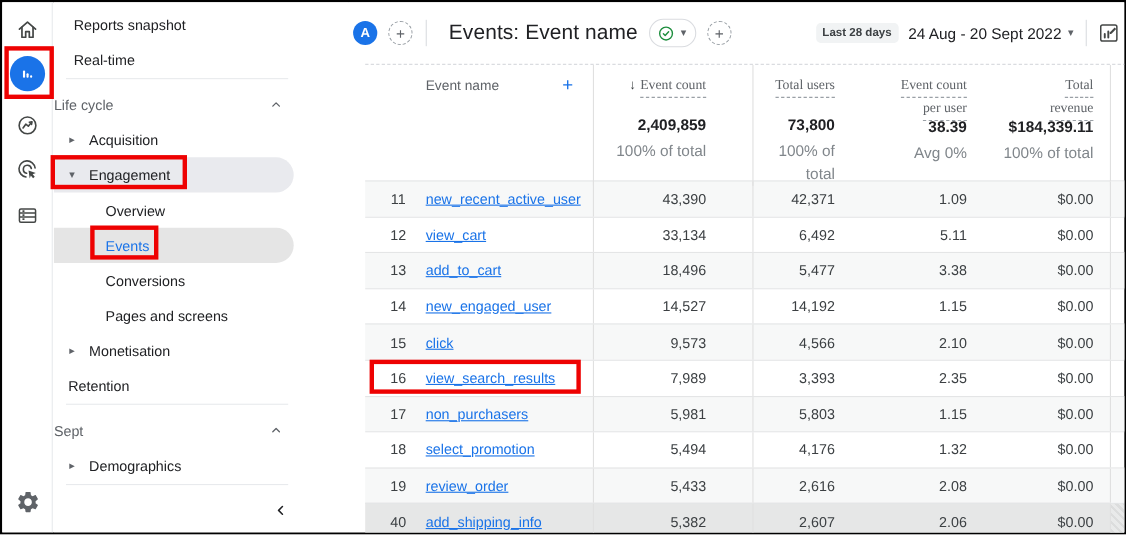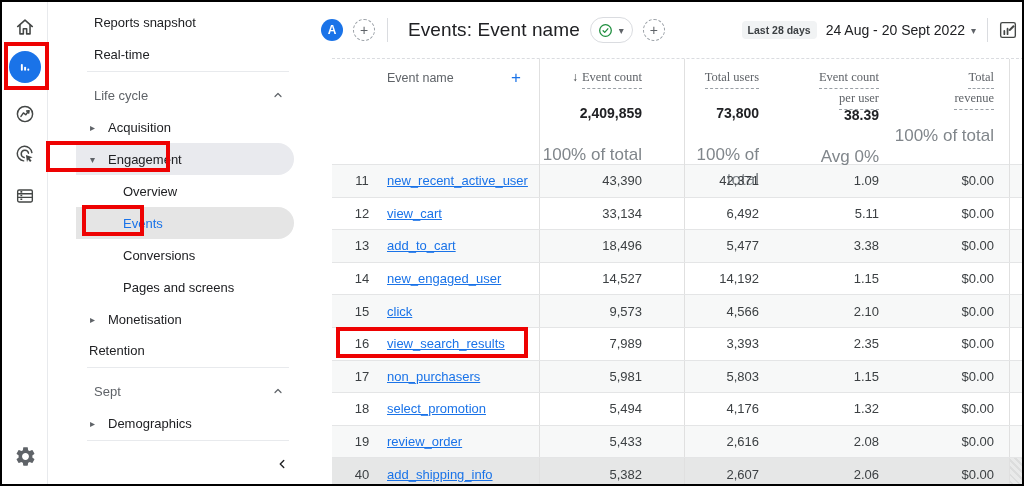--- a/index.html
+++ b/index.html
@@ -6,24 +6,24 @@
   html,body { width:1024px; height:486px; background:#fff; font-family:"Liberation Sans", sans-serif; overflow:hidden; }
   .frame { position:relative; width:1024px; height:486px; border:2px solid #000; background:#fff; overflow:hidden; }
 
   
   .rail { position:absolute; left:0; top:0; width:46px; height:100%; background:#fff; border-right:1px solid #e8eaed; }
   .rail-item { position:absolute; left:0; width:46px; height:32px; display:flex; align-items:center; justify-content:center; cursor:pointer; }
   .rail-item svg { display:block; }
   .reports-circle { width:32px; height:32px; border-radius:50%; background:#1a73e8; display:flex; align-items:center; justify-content:center; }
 
   
-  .sidebar { position:absolute; left:47px; top:0; width:268px; height:100%; background:#fff;margin-left:27px; }
+  .sidebar { position:absolute; left:47px; top:0; width:268px; height:100%; background:#fff; }
   .side-row { position:absolute; left:0; height:32px; display:flex; align-items:center; font-size:13px; color:#202124; cursor:pointer; white-space:nowrap; }
   .side-top { padding-left:18px; font-weight:400; }
-  .side-section { padding-left:18px; color:#5f6368; width:218px; justify-content:space-between; padding-right:10px; }
+  .side-section { color:#5f6368; width:218px; justify-content:space-between; padding-right:10px; }
   .side-parent { padding-left:14px; }
   .side-child { padding-left:47px; }
   .tri { font-size:10px; color:#5f6368; width:18px; display:inline-block; }
   .side-divider { position:absolute; left:11px; width:202px; height:1px; background:#e8eaed; }
   .pill { width:218px; border-radius:0 16px 16px 0; }
   .pill-gray { background:#e9eaee; }
   .pill-blue { background:#e5e5e5; }
   .pill-blue .lbl { color:#1a73e8; font-weight:500; }
   .collapse-btn { position:absolute; left:190px; top:446px; width:32px; height:32px; display:flex; align-items:center; justify-content:center; cursor:pointer; }
 
@@ -49,21 +49,21 @@
   .sliver { border-left:1px solid #e0e0e0; margin-left:-1px; }
   .h-dim { display:flex; align-items:flex-start; }
   .h-dim .dimlbl { font-size:12.5px; color:#5f6368; margin-left:55px; margin-top:3px; }
   .h-plus { margin-left:auto; margin-right:18px; color:#1a73e8; font-size:17px; font-weight:500; cursor:pointer; }
   .h-metric { text-align:right; font-size:12.5px; color:#5f6368; line-height:1.5; }
   .h-metric .u { border-bottom:1px dashed #9aa0a6; padding-bottom:1px; display:inline-block;font-family:Liberation Serif, serif; }
   .sort-arrow { color:#3c4043; margin-right:4px; font-size:12px; }
   .pad-count { padding-right:42px; } .pad-users { padding-right:8px; } .pad-per { padding-right:8px; } .pad-rev { padding-right:16px; }
   .totals { margin-top:14px; }
   .tot-val { font-size:14px; font-weight:600; color:#202124; }
-  .tot-sub { font-size:17px; color:#80868b; margin-top:18px; }
+  .tot-sub { font-size:14px; color:#80868b; margin-top:3px; }
   .trow { height:32.6px; border-top:1px solid #e4e5e6; }
   .trow .cell { display:flex; align-items:center; height:100%; font-size:13px; color:#3c4043; }
   .trow .num-name { }
   .rownum { width:30px; text-align:center; margin-left:15px; color:#3c4043; }
   .evlink { margin-left:10px; color:#1a73e8; text-decoration:underline; font-weight:500; cursor:pointer; }
   .rnum { justify-content:flex-end; }
   .stripe { background:#f7f8f8; }
   .rowlast { background:#e6e7e7; }
   .hatch { background:repeating-linear-gradient(45deg,#dcdddd 0 2px,#e9eaea 2px 5px); }
 
@@ -246,20 +246,21 @@
                <span class="u">per user</span></div>
           <div class="totals" style="margin-top:-5px;">
             <div class="tot-val">38.39</div>
             <div class="tot-sub">Avg 0%</div>
           </div>
         </div>
         <div class="h-metric pad-rev">
           <div><span class="u">Total</span><br>
                <span class="u">revenue</span></div>
           <div class="totals" style="margin-top:-5px;">
+            <div class="tot-val">$184,339.11</div>
             <div class="tot-sub">100% of total</div>
           </div>
         </div>
         <div class="sliver"></div>
       </div>
 
       <div id="rows-host">
           <div class="tgrid trow stripe">
             <div class="cell col-b num-name">
               <span class="rownum">11</span>

